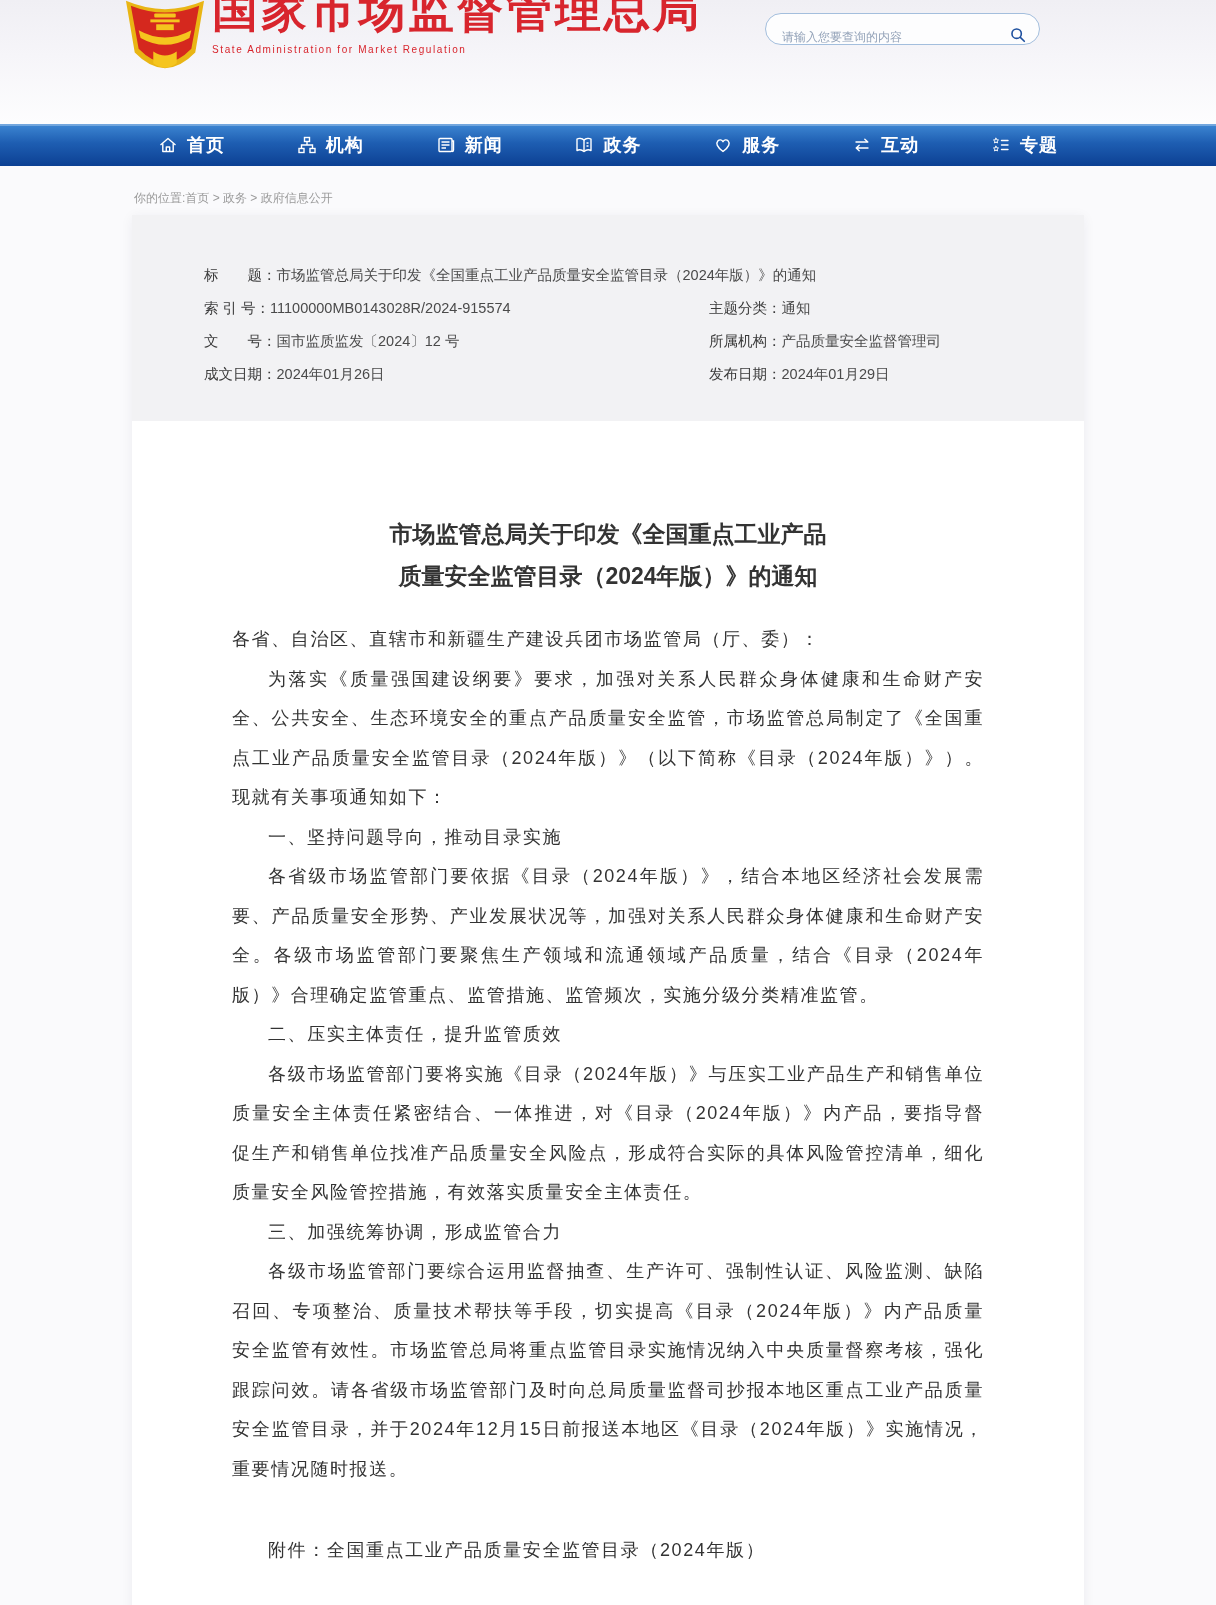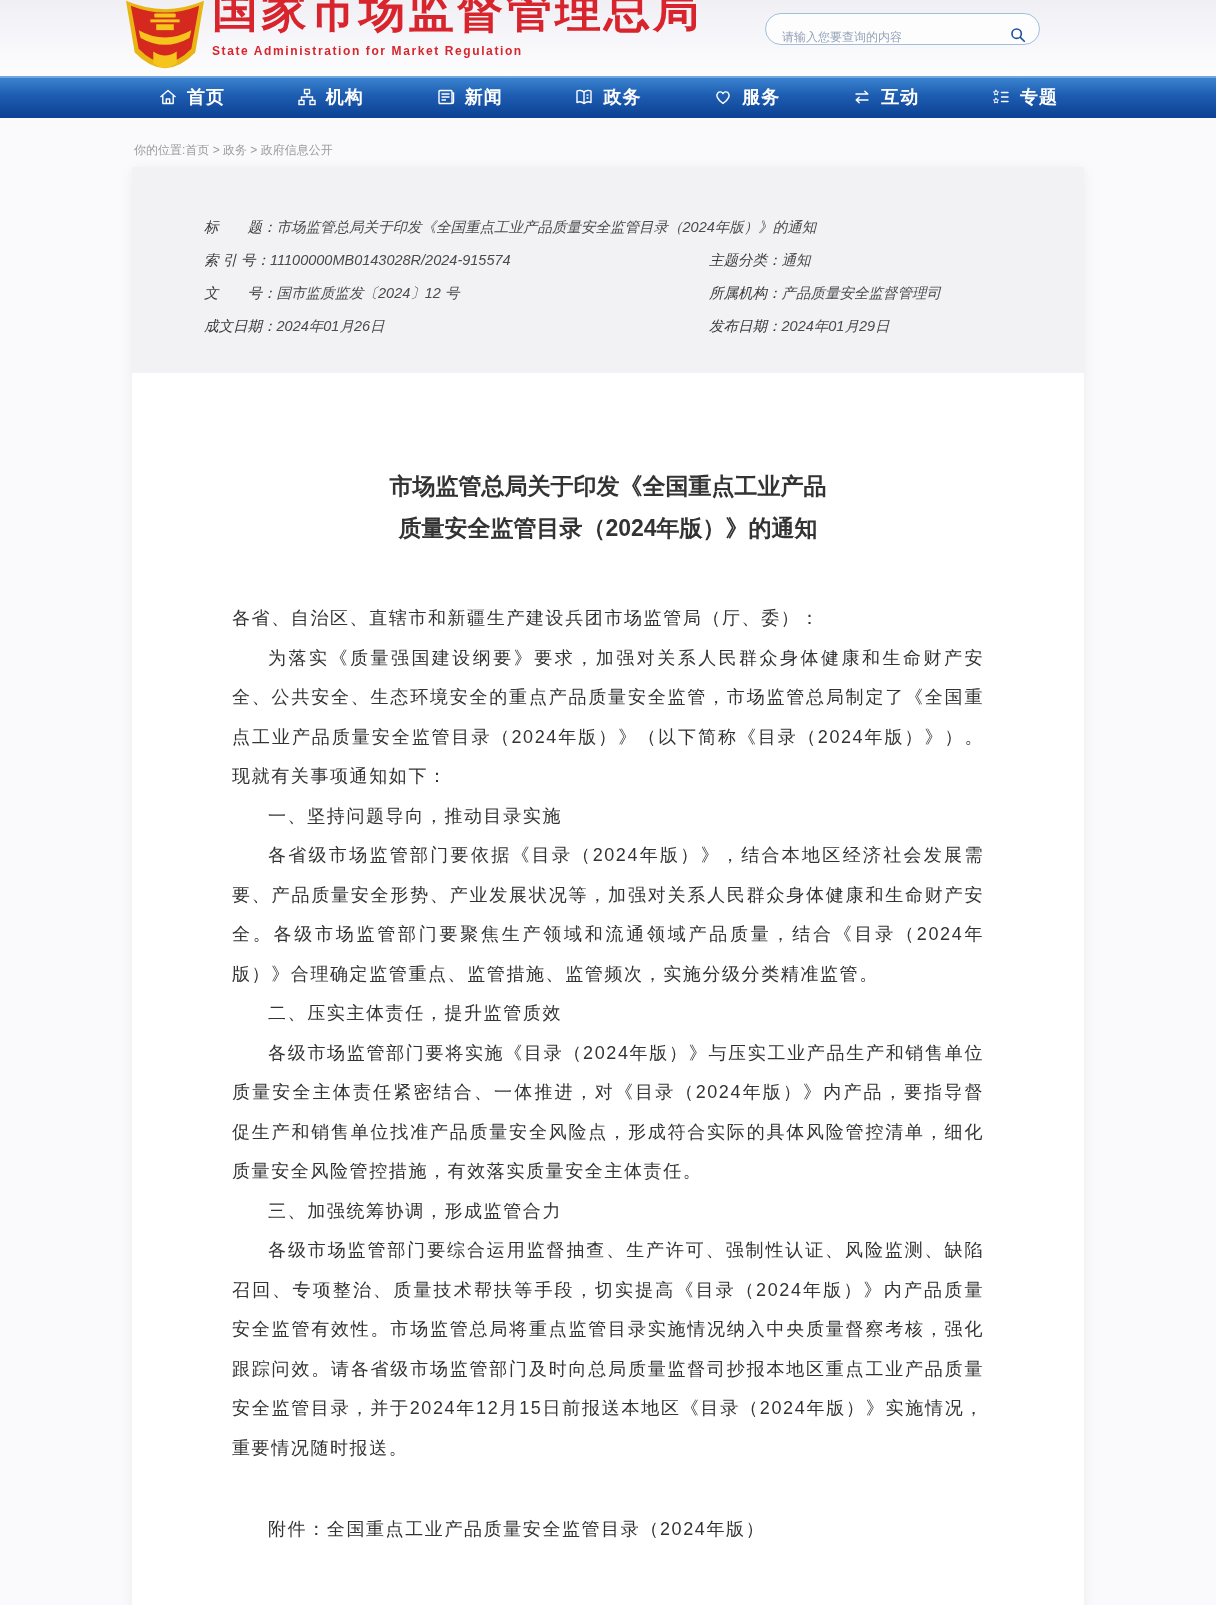--- a/index.html
+++ b/index.html
@@ -8,21 +8,21 @@
     height: 1605px;
     overflow: hidden;
     background: #fafafc;
     font-family: "Liberation Sans", "DejaVu Sans", sans-serif;
     color: #333;
   }
 
   
   .site-header {
     position: relative;
-    height: 76px;
+    height: 124px;
     overflow: hidden;
     background: linear-gradient(180deg, #f0eff4 0%, #f6f5f9 45%, #fdfdfe 100%);
     padding-left: 36px;
   }
   .emblem {
     position: absolute;
     left: 124px;
     top: -14px;
     width: 82px;
     height: 100px;
@@ -34,25 +34,24 @@
     font-size: 46px;
     font-weight: bold;
     color: #d8252d;
     letter-spacing: 3px;
     white-space: nowrap;
   }
   .logo-en {
     position: absolute;
     left: 212px;
     top: 44px;
-    font-size: 12px;
+    font-size: 10px;
     color: #d8252d;
     letter-spacing: 1.6px;
     white-space: nowrap;
-    font-weight: bold;
   }
   .search-box {
     position: absolute;
     left: 765px;
     top: 13px;
     width: 275px;
     height: 32px;
     border: 1px solid #a3bedd;
     border-radius: 17px;
     background: #fdfdfe;
@@ -118,39 +117,39 @@
     box-shadow: 0 2px 12px rgba(20,30,60,0.06);
   }
 
   .meta-panel {
     background: #f2f2f4;
     padding: 50px 60px 24px 72px;
     font-size: 14.5px;
     color: #3d3d3d;
   }
   .meta-row { display: flex; margin-bottom: 13px; line-height: 20px; }
-  .meta-cell { display: flex; font-style: italic; }
+  .meta-cell { display: flex; }
   .meta-cell.left  { flex: 0 0 505px; }
   .meta-cell.right { flex: 1; }
   .meta-label { white-space: pre; color: #3a3a3a; flex: 0 0 auto; }
   .meta-value { color: #4a4a4a; text-align: right; }
 
   
   .doc {
     background: #ffffff;
     padding: 92px 100px 60px;
     min-height: 1260px;
   }
   .doc-title {
     text-align: center;
     font-size: 23px;
     font-weight: bold;
     color: #333;
     line-height: 42px;
-    margin-bottom: 50px;
+    margin-bottom: 23px;
   }
   .doc-body p {
     font-size: 18px;
     line-height: 39.5px;
     letter-spacing: 1.6px;
     color: #333;
     text-indent: 2em;
     text-align: justify;
   }
   .doc-body p.no-indent { text-indent: 0; }

